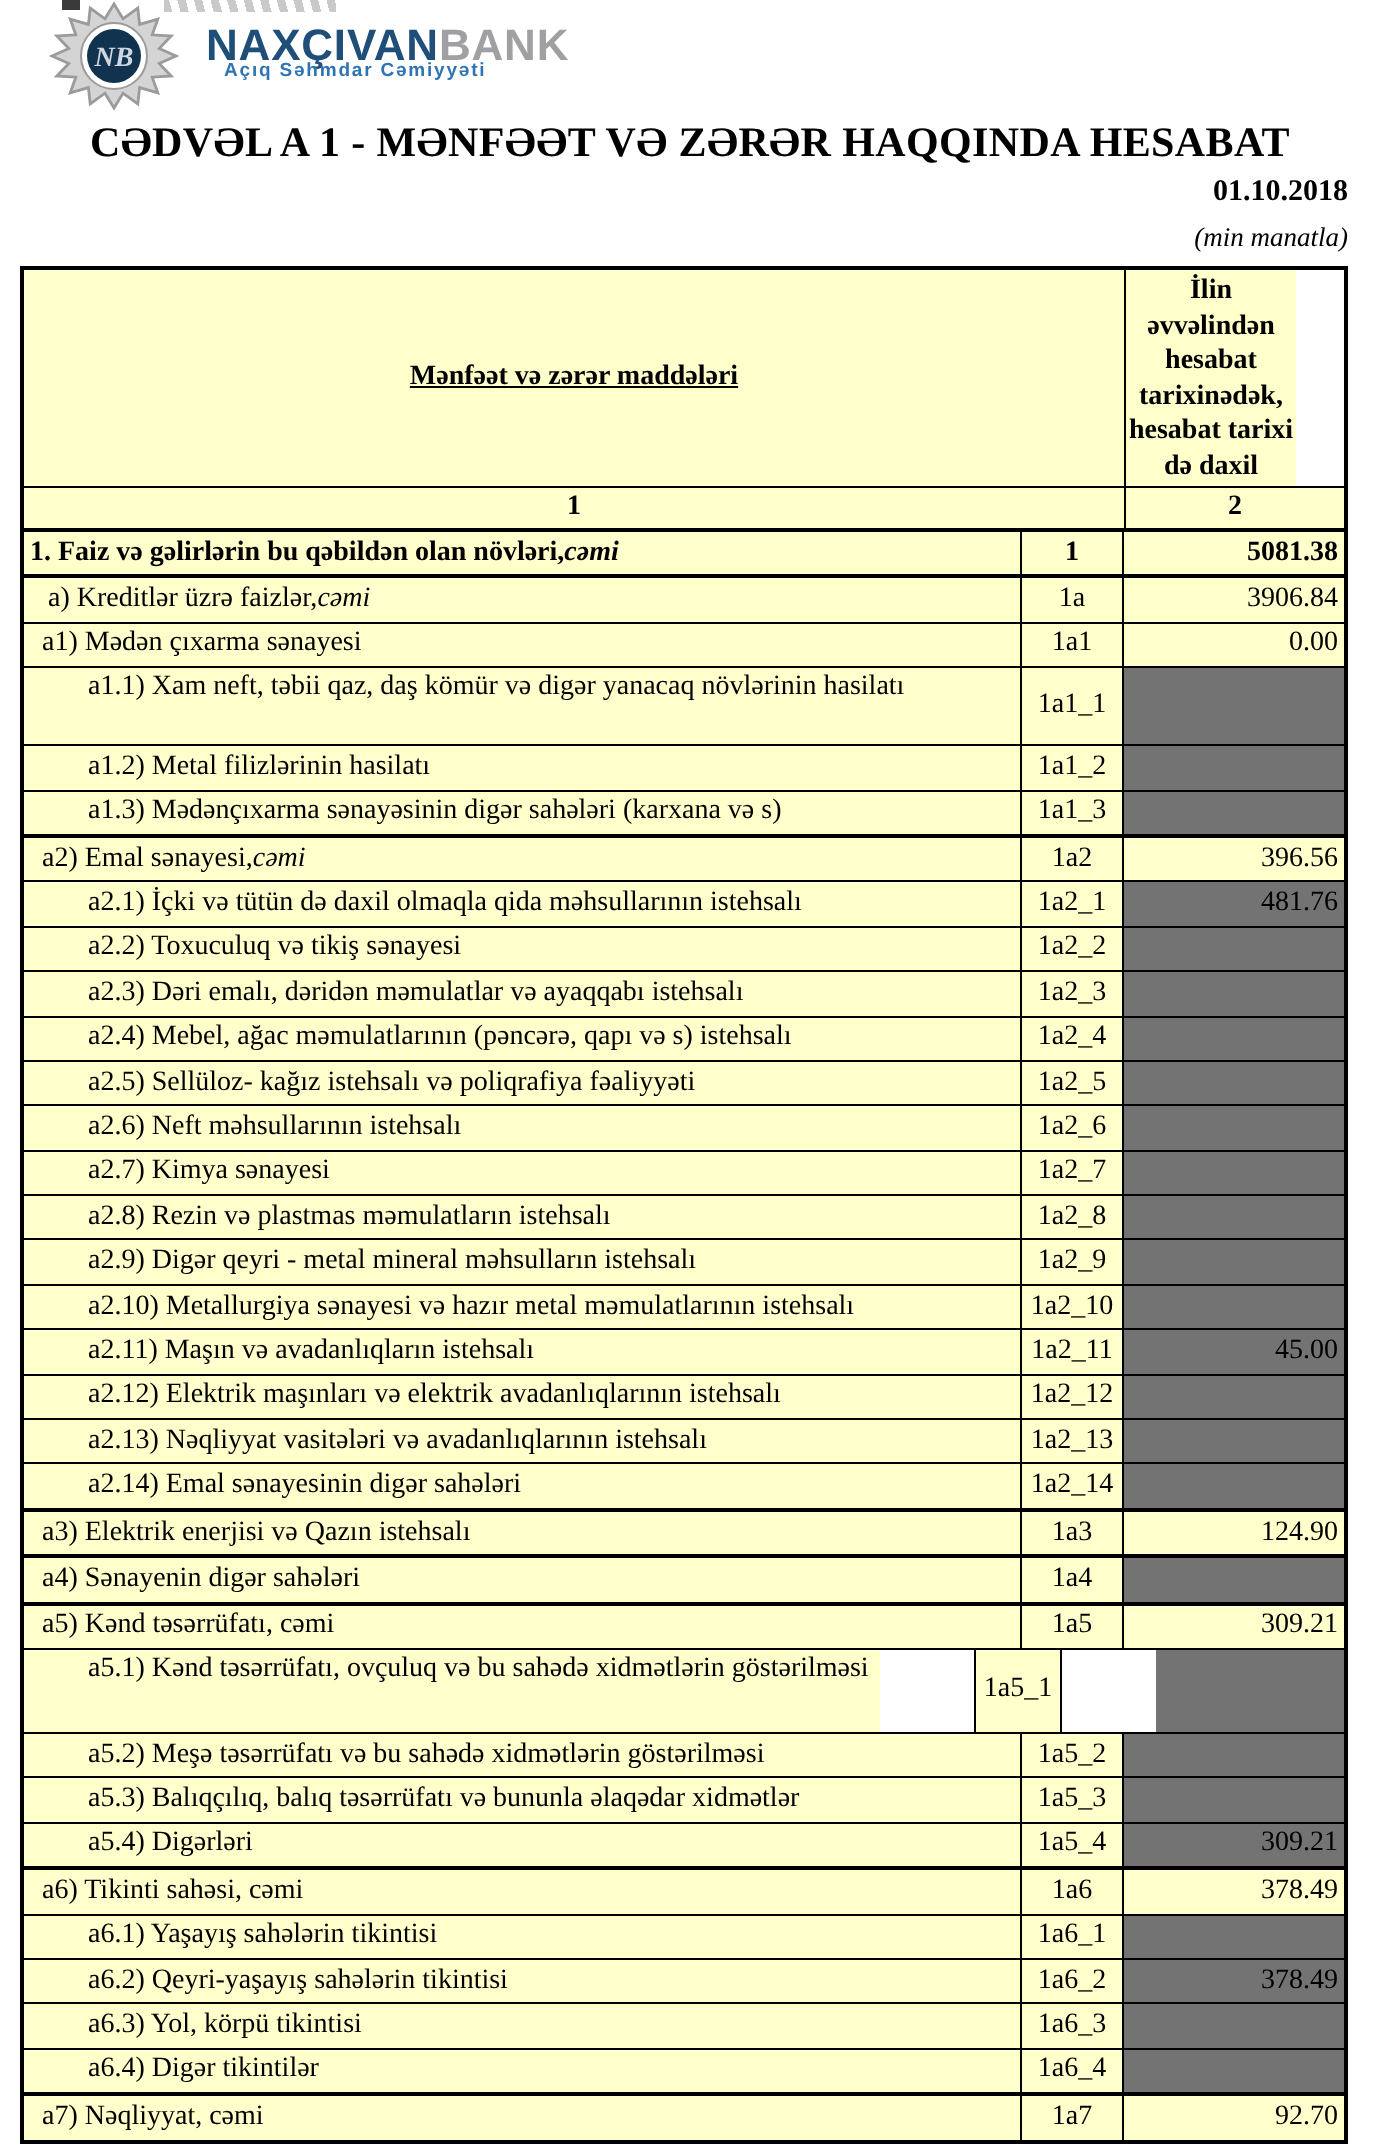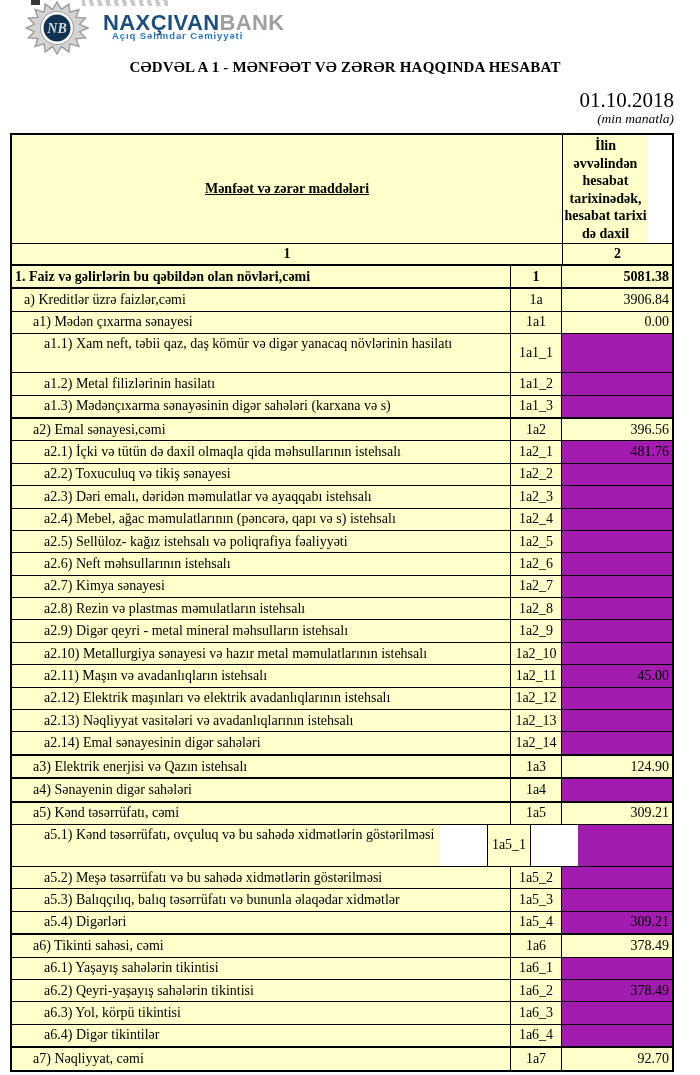--- a/index.html
+++ b/index.html
@@ -22,23 +22,23 @@
     font-family:"Liberation Sans", sans-serif;
     font-weight:bold; font-size:22px; letter-spacing:.4px; white-space:nowrap;
   }
   .brand-sub {
     position:absolute; left:112px; top:30px;
     font-family:"Liberation Sans", sans-serif;
     font-weight:bold; font-size:9.5px; letter-spacing:.9px; white-space:nowrap;
   }
   .title {
     position:absolute; left:0; top:59px; width:690px;
-    text-align:center; font-weight:bold; font-size:15px; letter-spacing:.2px;
+    text-align:center; font-weight:bold; font-size:21px; letter-spacing:.2px;
   }
-  .date  { position:absolute; top:88px;  right:26px; font-weight:normal; font-size:21px; }
+  .date  { position:absolute; top:88px;  right:26px; font-weight:bold; font-size:15px; }
   .note  { position:absolute; top:111px; right:26px; font-style:italic; font-size:13.5px; }
 
   
   .tbl {
     position:absolute; left:10px; top:133px; width:664px;
     border:2px solid var(--border); font-size:14px; line-height:18px;
     background:#fff;
   }
   .hrow { display:flex; height:108px; }
   .h1 { width:550px; background:var(--yellow); display:flex; align-items:center; justify-content:center;
@@ -52,30 +52,30 @@
          display:flex; align-items:center; justify-content:center; font-weight:bold; }
 
   .row { display:flex; height:21.4px; border-top:1px solid var(--border); box-sizing:content-box; }
   .row.thick { border-top-width:2px; }
   .row.t38 { height:38px; }
   .row.t41 { height:41px;gap:47px; }
   .row.bold { font-weight:bold; }
   .c1 { width:498px; background:var(--yellow); display:flex; align-items:center;
         padding-right:3px; padding-left:3px; }
   .lvl1 .c1 { padding-left:12px; }
-  .lvl2 .c1 { padding-left:21px; }
+  .lvl2 .c1 { padding-left:9px; }
   .lvl3 .c1 { padding-left:32px; }
   .row.t38 .c1, .row.t41 .c1 { align-items:flex-start; padding-top:1px;text-align:center; }
   .c2 { width:52px; background:var(--yellow);
         border-left:1px solid var(--border); border-right:1px solid var(--border);
         display:flex; align-items:center; justify-content:center; }
-  .c3 { width:110px; background:#a21caf; display:flex; align-items:center; justify-content:flex-end;
+  .c3 { width:110px; background:#737373; display:flex; align-items:center; justify-content:flex-end;
         padding-right:3px; }
   .row.filled .c3 { background:var(--yellow); }
-  .cemi { }
+  .cemi { font-style:italic; }
 </style>
 </head>
 <body>
 
 <div class="page">
 
   <div class="artifact-dark"></div>
   <div class="artifact-gray"></div>
 
   <svg class="logo" width="66" height="57" viewBox="0 0 66 57">

